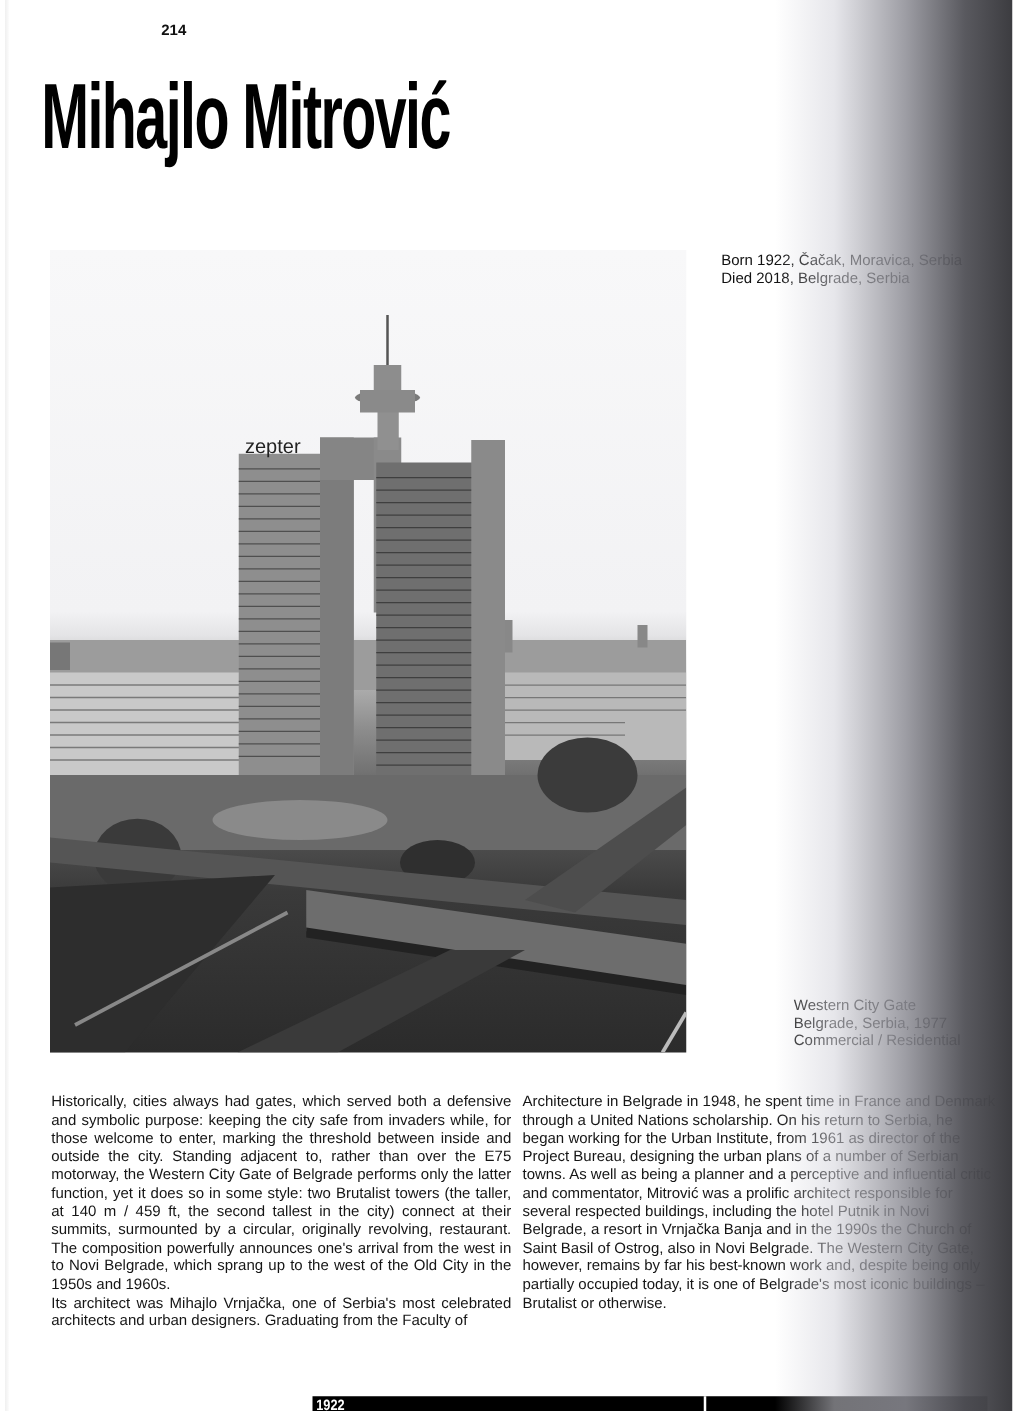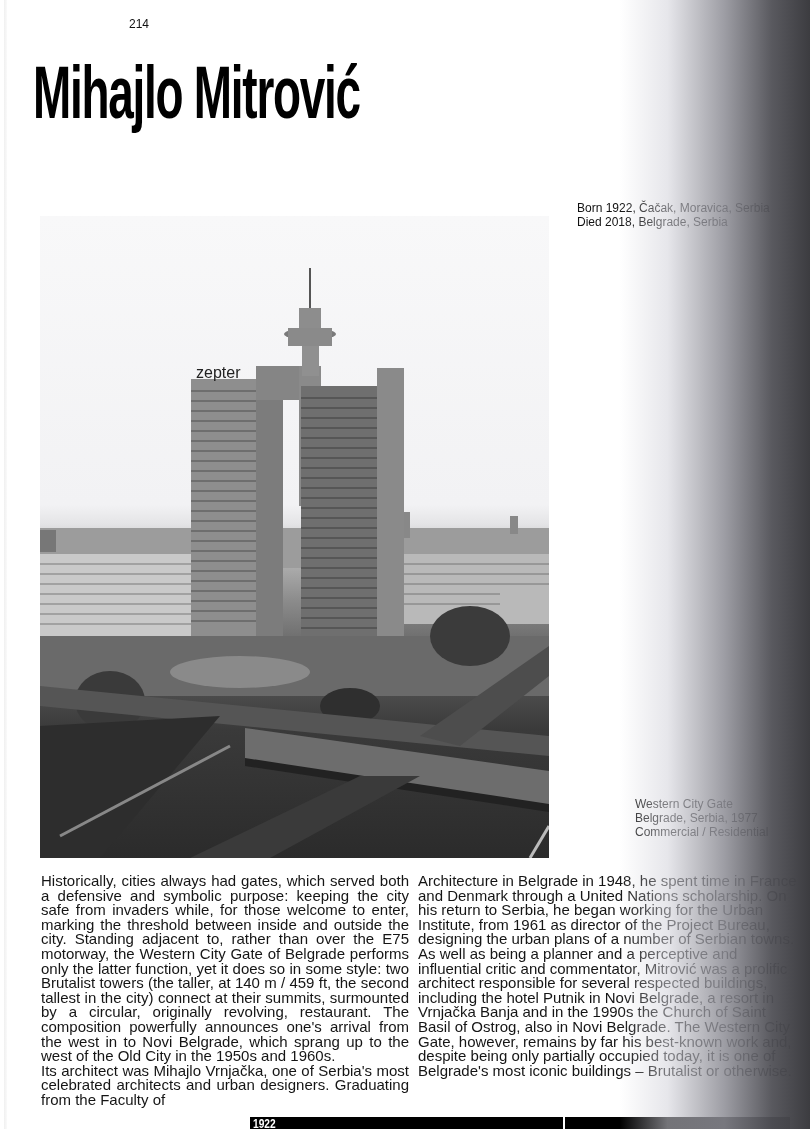--- a/index.html
+++ b/index.html
@@ -4,21 +4,21 @@
 <style>
   html, body { margin: 0; padding: 0; }
   body {
     width: 810px; height: 1129px; position: relative; overflow: hidden;
     background: #ffffff;
     font-family: "Liberation Sans", sans-serif;
     color: #111;
   }
   .page-number {
     position: absolute; left: 129px; top: 17px;
-    font-size: 12px; font-weight: normal; color: #111;
+    font-size: 12px; font-weight: bold; color: #111;
   }
   .title {
     position: absolute; left: 33px; top: 56px;
     font-family: "Liberation Sans", sans-serif;
     font-weight: bold;
     font-size: 74px;
     line-height: 1;
     letter-spacing: -2px;
     transform: scaleX(0.62);
     transform-origin: left top;
@@ -31,30 +31,30 @@
   }
   .bio div { white-space: nowrap; }
   .caption {
     position: absolute; left: 635px; top: 797px;
     font-size: 12px; line-height: 14px; color: #222;
   }
   .caption div { white-space: nowrap; }
 
   
   .photo {
-    position: absolute; left: 40px; top: 216px; width: 509px; height: 642px;
+    position: absolute; left: 40px; top: 200px; width: 509px; height: 642px;
     background: linear-gradient(#f8f8f9 0%, #f2f2f4 45%, #e4e4e6 48%, #bcbcbc 52%, #8b8b8b 60%, #5a5a5a 70%, #3a3a3a 80%, #2b2b2b 100%);
     overflow: hidden;
   }
   .photo svg { position: absolute; left: 0; top: 0; }
 
   
   .col {
     position: absolute; top: 874px;
-    font-size: 15px; line-height: 14.6px; color: #151515;
+    font-size: 12px; line-height: 14.6px; color: #151515;
   }
   .col p { margin: 0; }
   .col-left { left: 41px; width: 368px; text-align: justify; }
   .col-right { left: 418px; width: 380px; }
 
   
   .timeline {
     position: absolute; left: 250px; top: 1117px; width: 540px; height: 14px;
     background: #000;
   }

